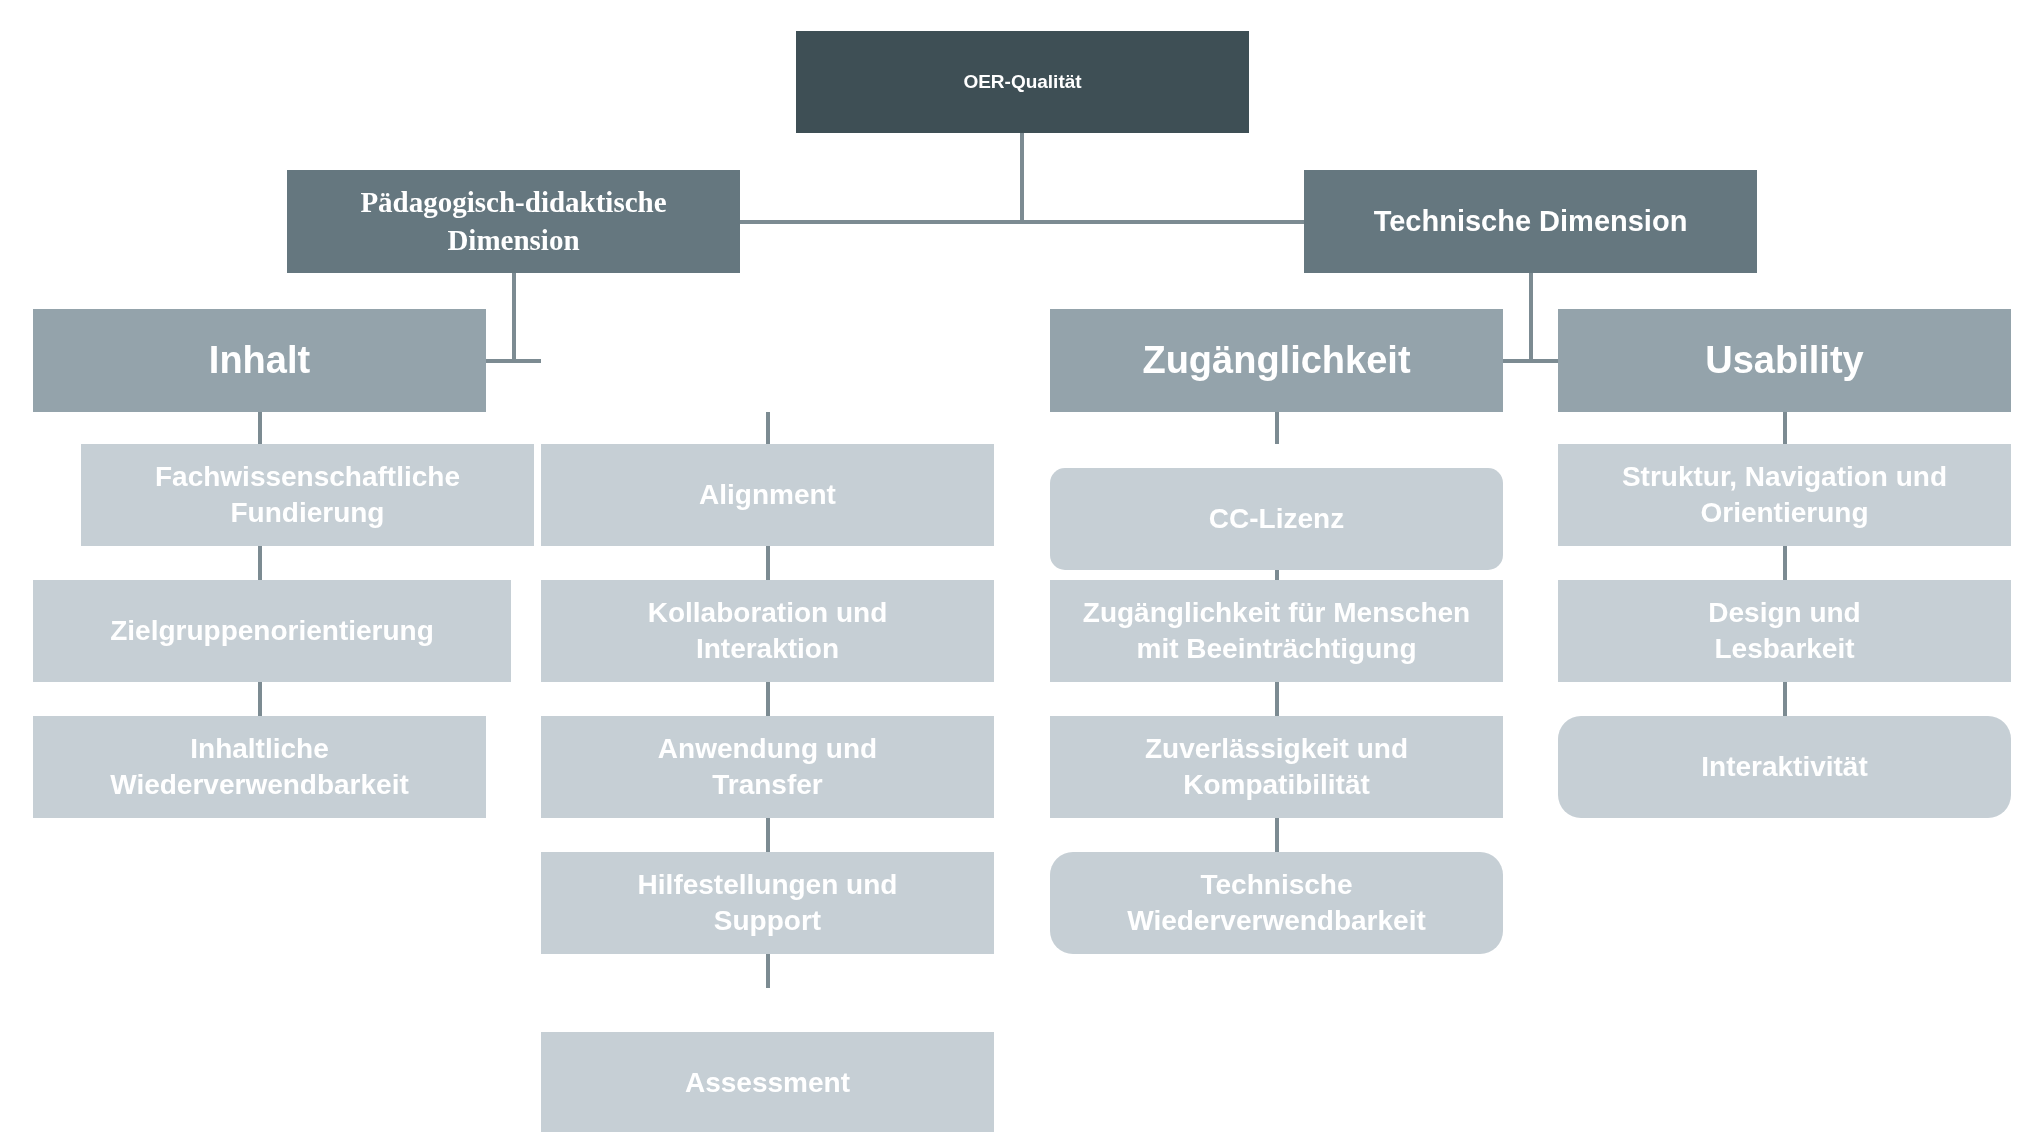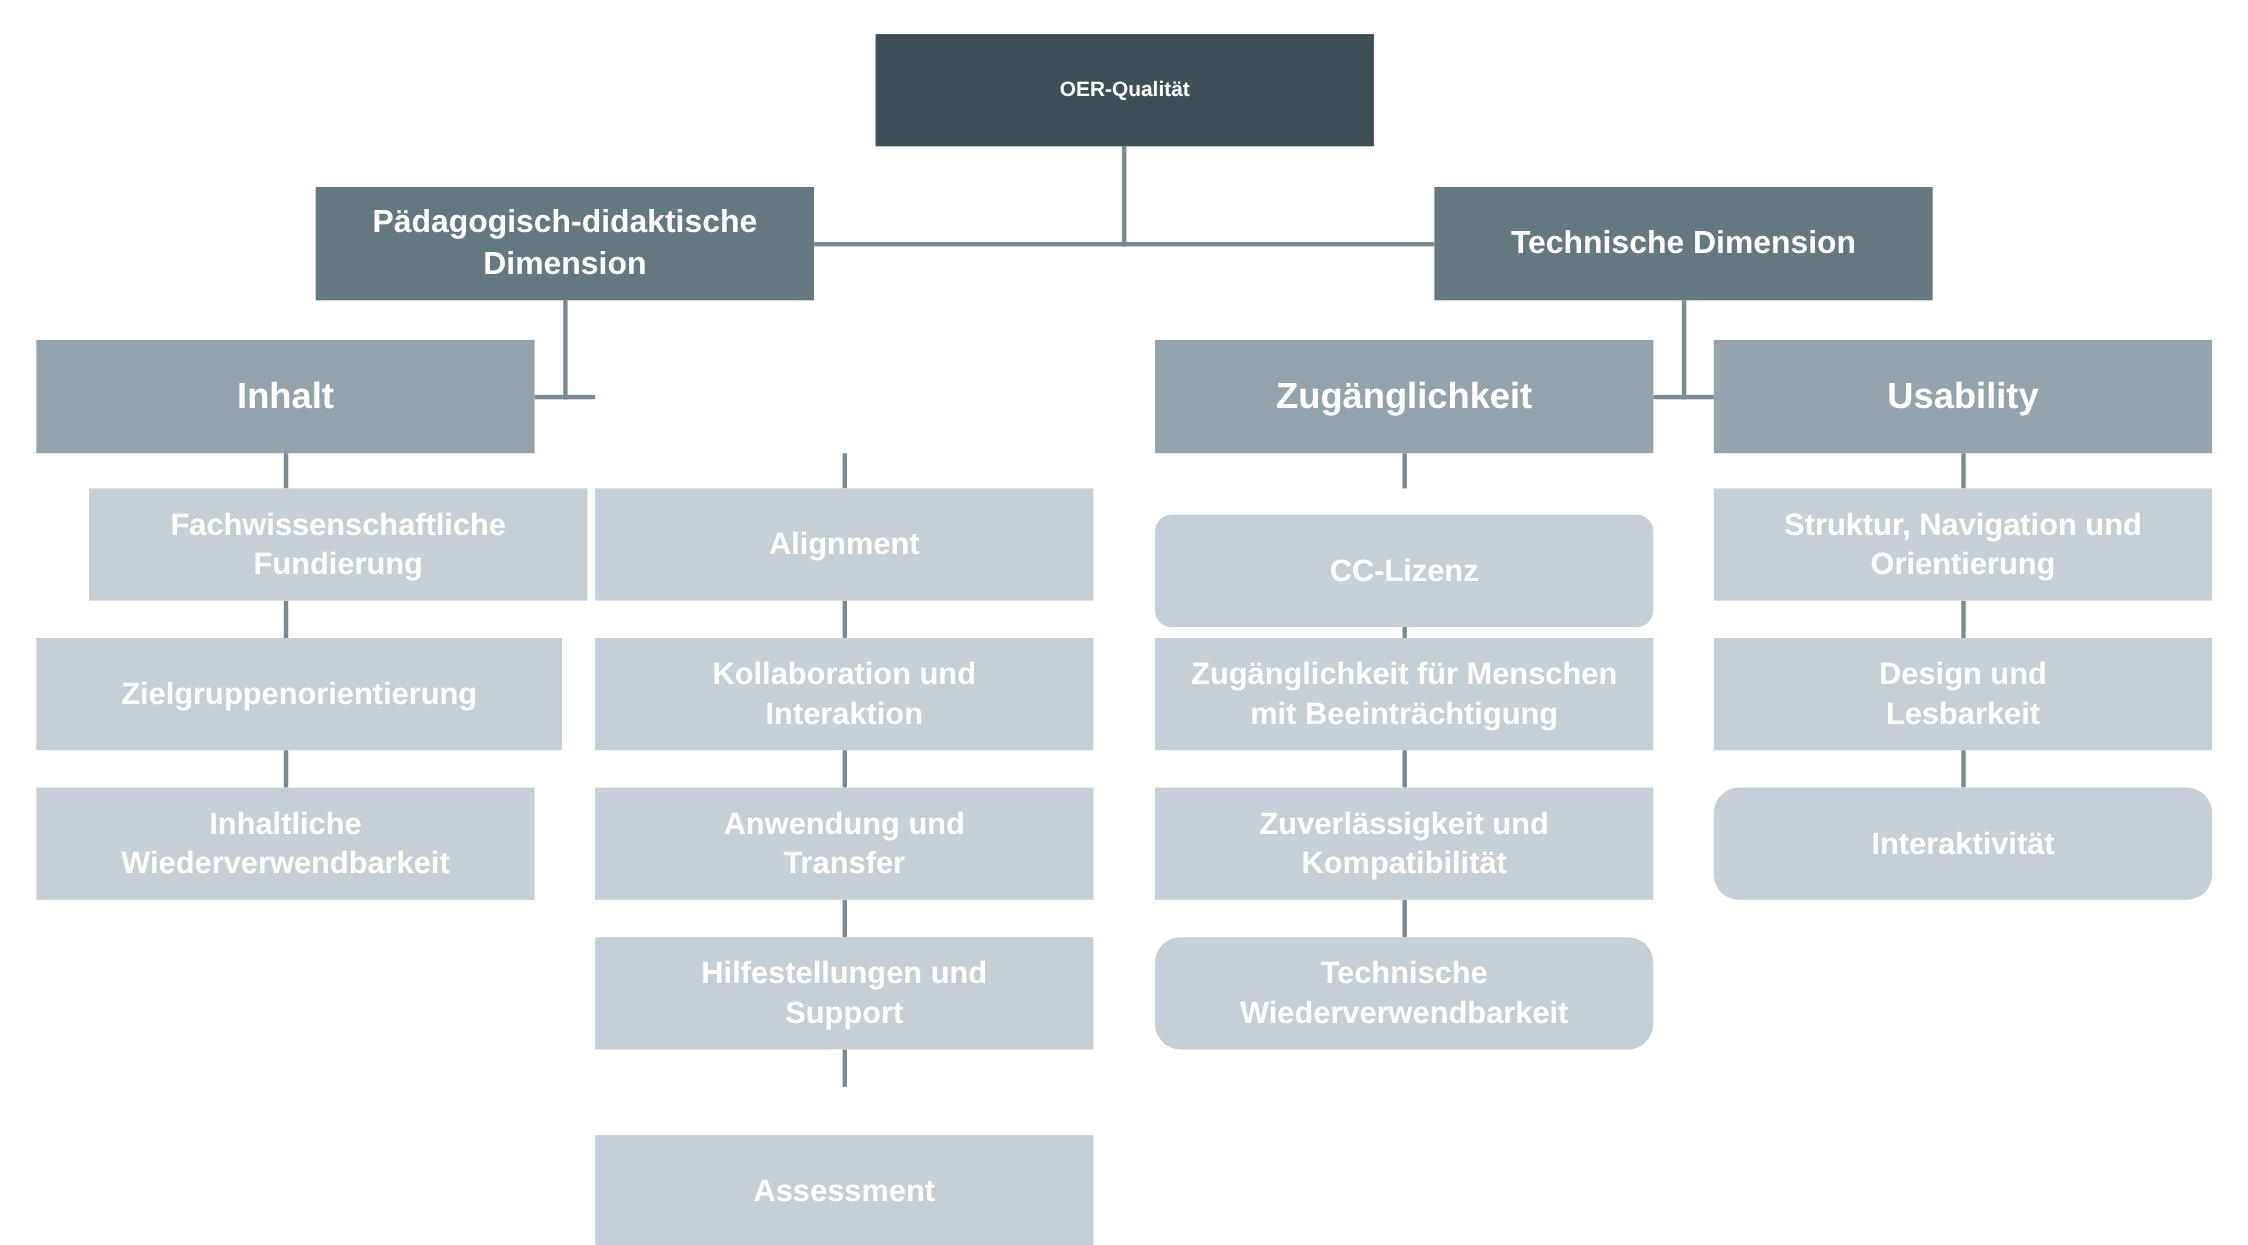--- a/index.html
+++ b/index.html
@@ -19,21 +19,21 @@
     justify-content: center;
     text-align: center;
     color: var(--text, #ffffff);
     font-weight: bold;
     white-space: pre-line;
     line-height: 1.3;
     padding: 0 10px;
   }
   .root { background: var(--root_bg, #3e4f55); font-size: 19px; }
   .dim  { background: var(--dimension_bg, #65777f); font-size: 29px; }
-  .hdr  { background: var(--header_bg, #94a3ab); font-size: 33px; }
+  .hdr  { background: var(--header_bg, #94a3ab); font-size: 38px; }
   .item { background: var(--item_bg, #c6cfd5); font-size: 28px; }
   .vline, .hline { position: absolute; background: var(--line, #7c8b92); }
   .vline { width: 4px; }
   .hline { height: 4px; }
 </style>
 </head>
 <body>
 
 <div class="canvas">
 
@@ -60,21 +60,21 @@
   <div class="vline" style="left:1275px; top:546px; height:34px;"></div>
   <div class="vline" style="left:1275px; top:682px; height:34px;"></div>
   <div class="vline" style="left:1275px; top:818px; height:34px;"></div>
 
   <div class="vline" style="left:1783px; top:412px; height:32px;"></div>
   <div class="vline" style="left:1783px; top:546px; height:34px;"></div>
   <div class="vline" style="left:1783px; top:682px; height:34px;"></div>
 
   <div class="box root" style="left:796px; top:31px; width:453px; height:102px;">OER-Qualität</div>
 
-  <div class="box dim" style="left:287px; top:170px; width:453px; height:103px;">Pädagogisch-didaktische
+  <div class="box dim" style="left:287px; top:170px; width:453px; height:103px;font-family:Liberation Serif, serif;">Pädagogisch-didaktische
 Dimension</div>
   <div class="box dim" style="left:1304px; top:170px; width:453px; height:103px;">Technische Dimension</div>
 
   <div class="box hdr" style="left:33px; top:309px; width:453px; height:103px;">Inhalt</div>
   <div class="box hdr" style="left:1050px; top:309px; width:453px; height:103px;">Zugänglichkeit</div>
   <div class="box hdr" style="left:1558px; top:309px; width:453px; height:103px;">Usability</div>
 
   <div class="box item" style="left:33px; top:444px; width:453px; height:102px;margin-left:48px;">Fachwissenschaftliche
 Fundierung</div>
   <div class="box item" style="left:33px; top:580px; width:478px; height:102px;">Zielgruppenorientierung</div>

